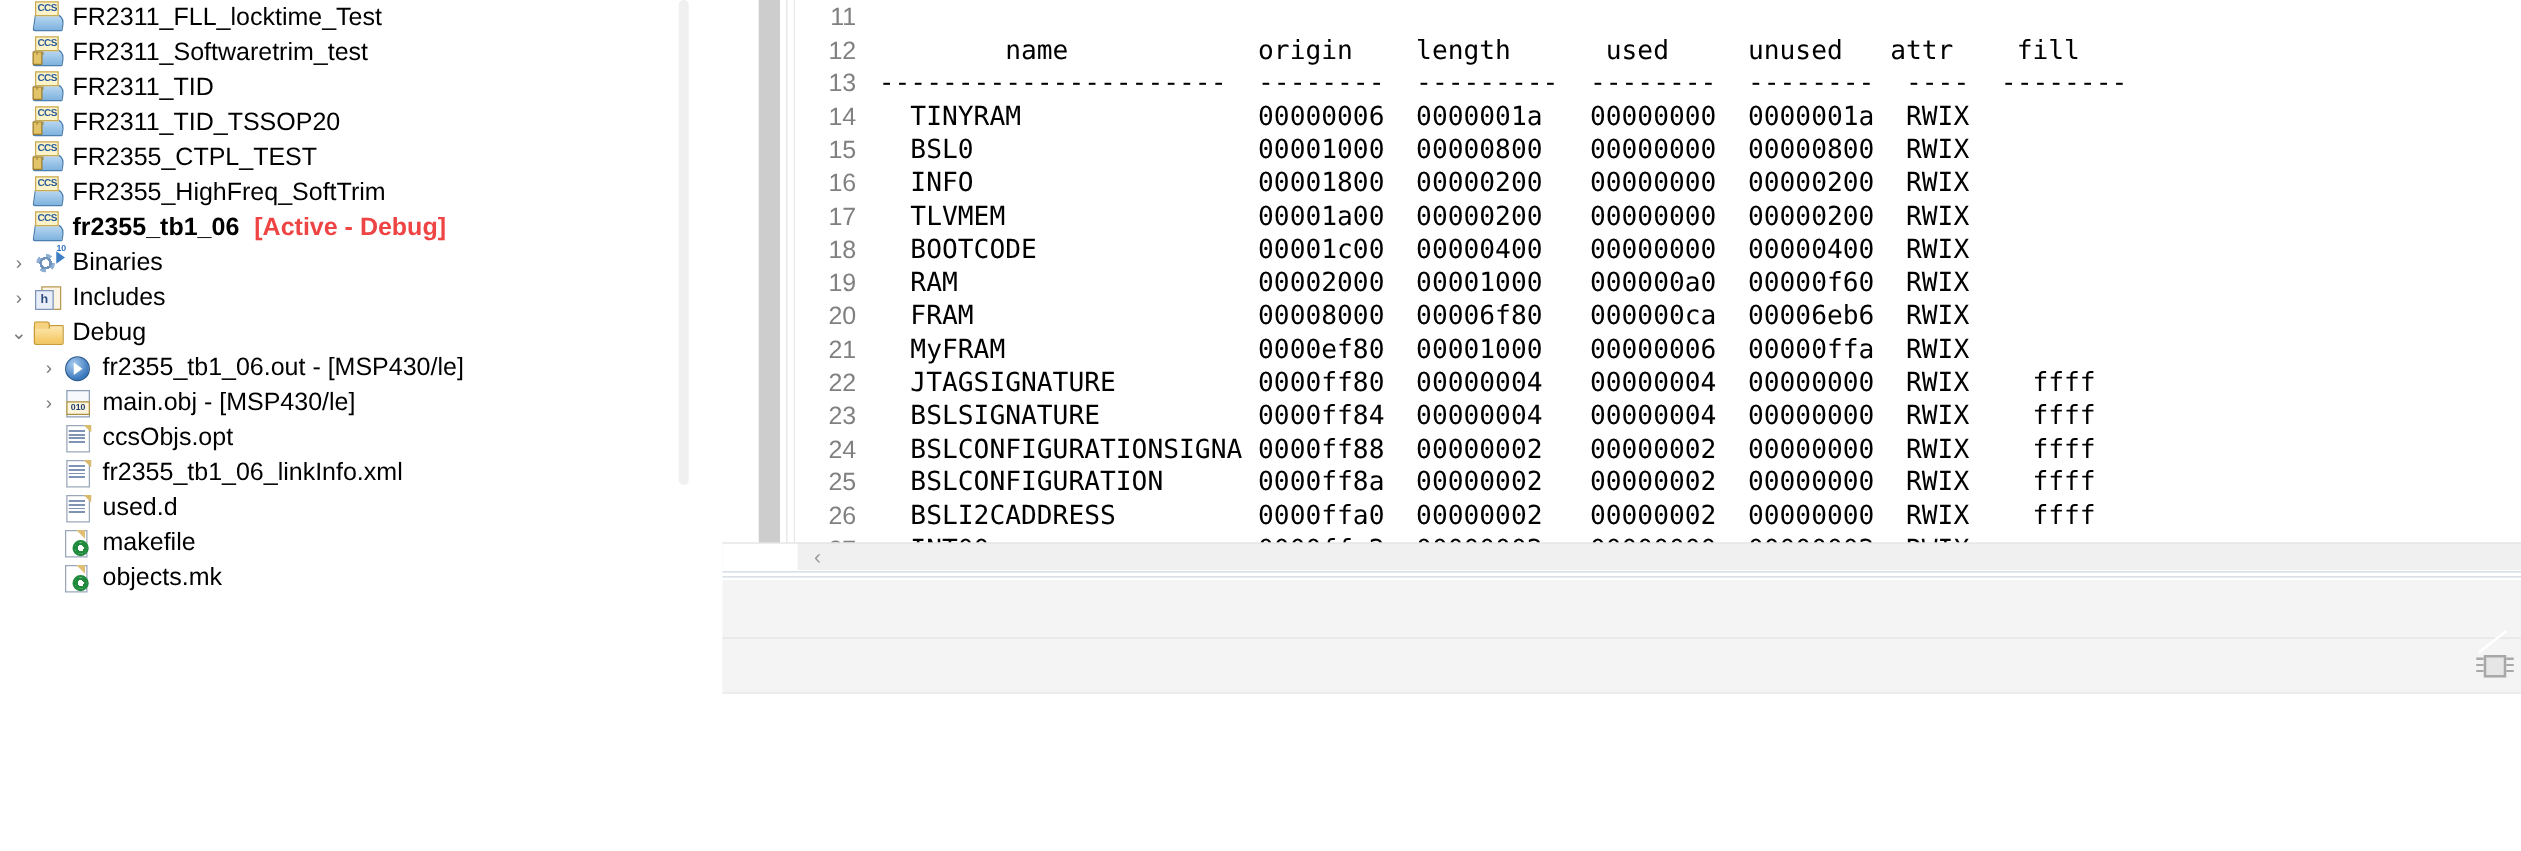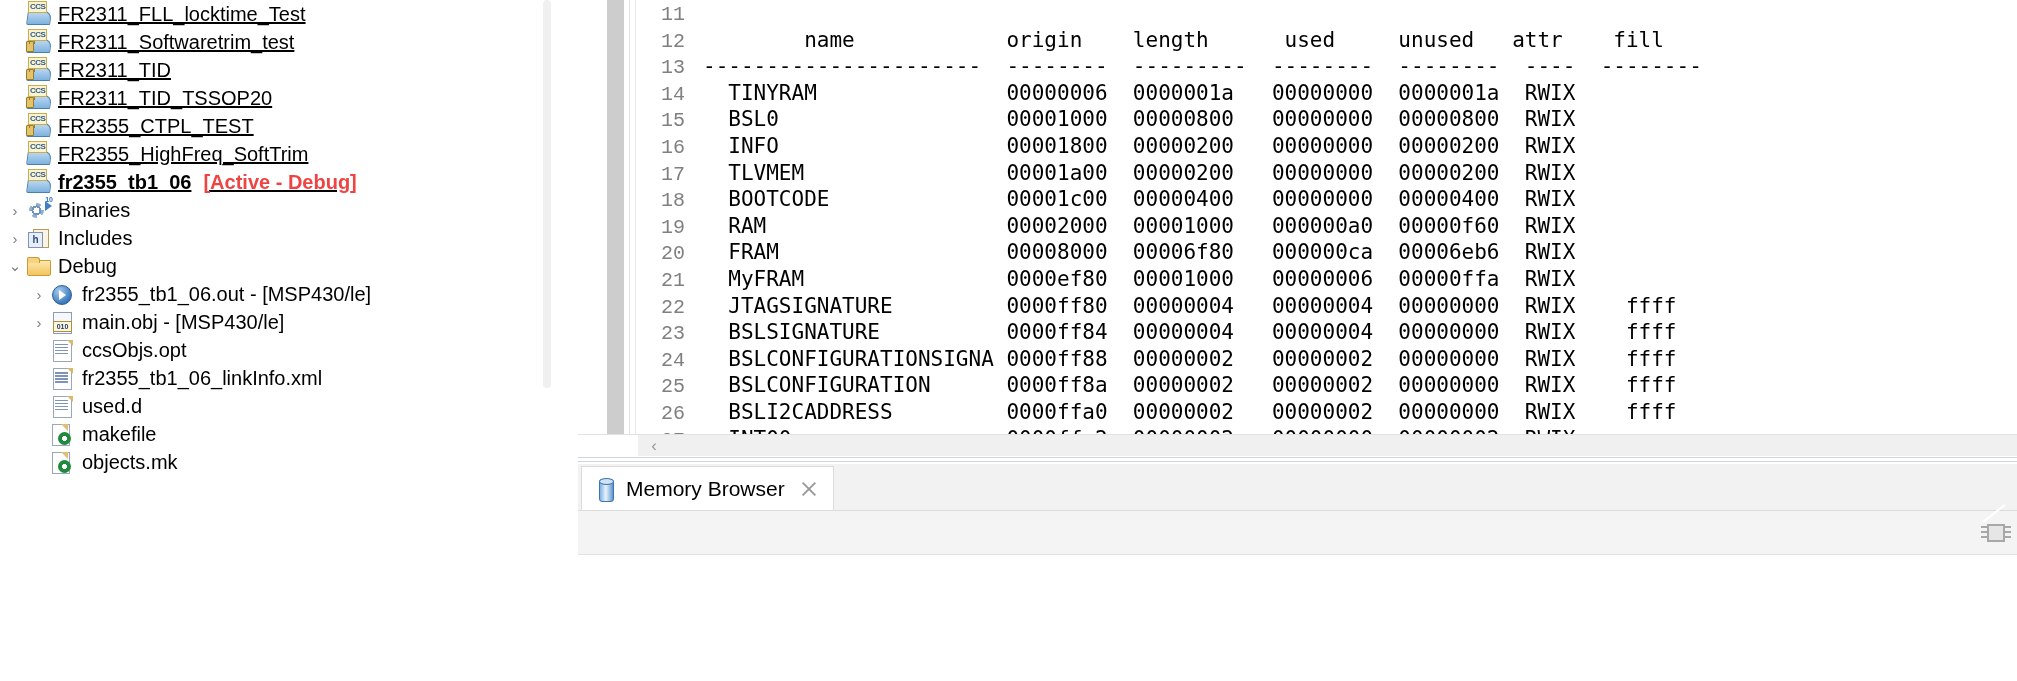--- a/index.html
+++ b/index.html
@@ -159,21 +159,21 @@
   }
   .icn-mk .cog {
     position:absolute; left:8px; bottom:1px; width:13px; height:13px;
     border-radius:50%;
     background:
       radial-gradient(circle at 50% 50%, #ffffff 0 2.5px, #1f8a3c 2.5px 4.5px, #e9f6ec 4.5px);
     border:2px solid #1f8a3c;
   }
 
   
-  .ind0 { padding-left: 4px; text-decoration: underline; }
+  .ind0 { padding-left: 4px; }
   .ind1 { padding-left: 4px; }
   .ind2 { padding-left: 28px; }
 
   
   #explorer-scroll {
     position:absolute; right:0; top:0; width:12px; height:681px;
     background:#ffffff;
   }
   #explorer-scroll .thumb {
     position:absolute; left:2px; top:0; width:8px; height:388px;
@@ -217,21 +217,21 @@
     font-family: "DejaVu Sans Mono", "Liberation Mono", monospace;
     font-size: 21px;
     line-height: 26.6px;
     color:#000000;
     white-space: pre;
   }
   .cline { display:block; height:26.6px; }
   .gut {
     display:inline-block; width:46px; text-align:right;
     color:#808080; font-size:20px;
-    font-family:Liberation Mono, monospace;
+    font-family:Liberation Sans, sans-serif;
     vertical-align: baseline;
   }
   .ctext { margin-left: 18px; text-align: center; }
 
   
   #edit-hscroll {
     position:absolute; left:578px; top:434px; width:1439px; height:22px;
     background:#f0f0f0; border-top:1px solid #e2e2e2;
   }
   #edit-hscroll .left-pad { position:absolute; left:0; top:0; width:60px; height:22px; background:#ffffff; }
@@ -461,27 +461,20 @@
     <div class="arrow">‹</div>
     <div class="track"></div>
   </div>
 
   <div id="under-editor">
     <div class="line1"></div>
     <div class="line2"></div>
   </div>
 
   <div id="membrowser">
-    <div id="mb-tabrow">
-      <div id="mb-tab">
-        <span class="mb-ico"></span>
-        <span class="mb-title">Memory Browser</span>
-        <span class="mb-close"></span>
-      </div>
-    </div>
     <div id="mb-body">
       <div id="mb-toolbar">
         <span class="chip-icon">
           <span class="pins-l"></span>
             <span class="body"></span>
             <span class="pins-r"></span>
           <span class="slash"></span>
         </span>
       </div>
       <div id="mb-bottom-white"></div>

